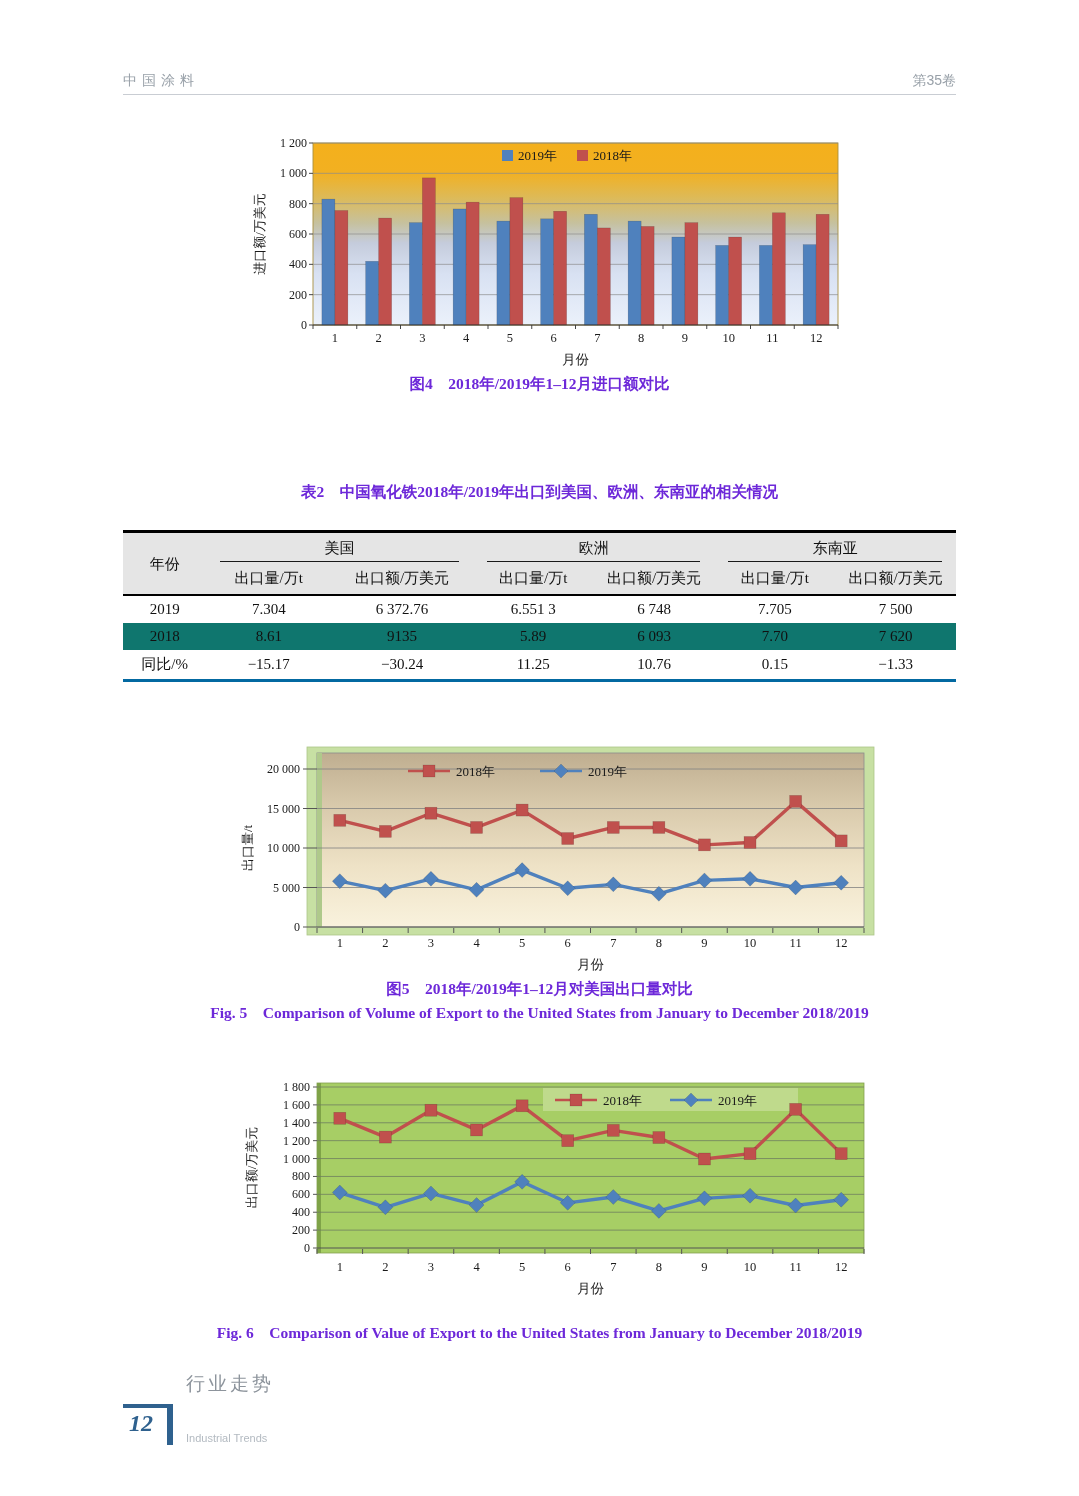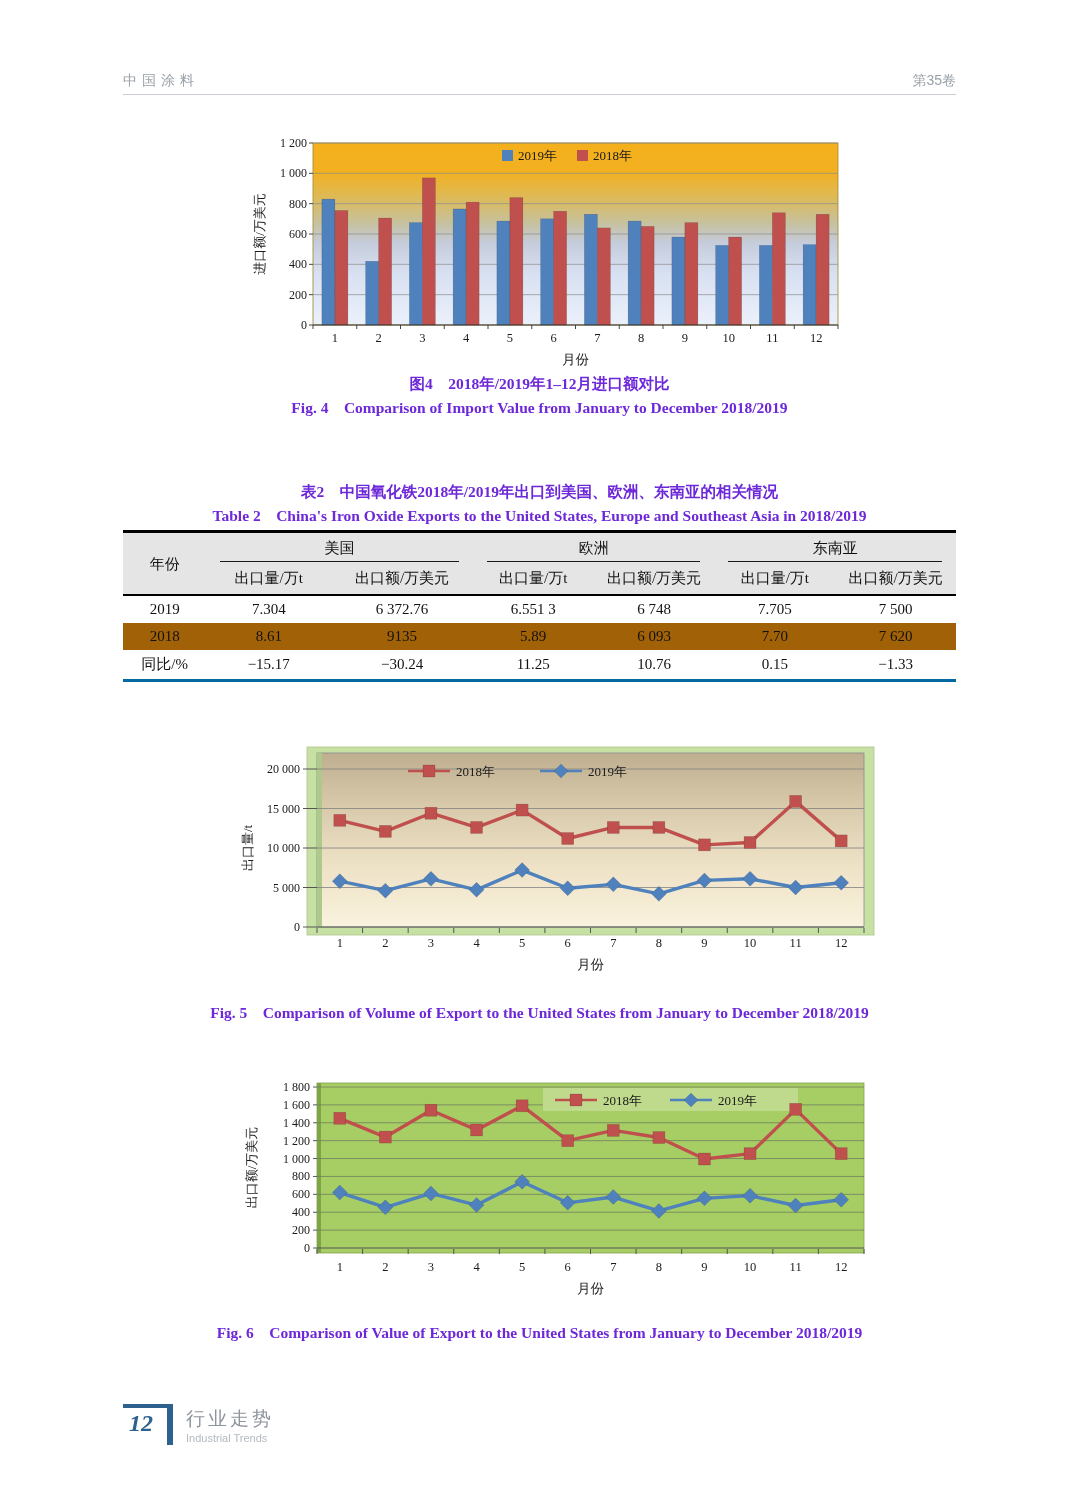--- a/index.html
+++ b/index.html
@@ -21,27 +21,27 @@
   #fig6{left:240px;top:1075px;width:640px;height:230px;}
   
   .t2{left:123px;top:530px;width:833px;border-collapse:collapse;font-size:15px;
       text-align:center;color:#111;}
   .t2 th,.t2 td{font-weight:normal;padding:5px 0;}
   .t2 thead th{background:#e5e5e5;}
   .t2 thead tr:first-child th{border-top:3px solid #000;padding-top:6px;}
   .t2 thead tr:nth-child(2) th{border-bottom:2px solid #000;padding:2px 0 6px;}
   .t2 th.yearhead{border-bottom:2px solid #000;}
   .t2 .grp span{display:block;margin:0 14px;padding-bottom:3px;border-bottom:1px solid #1a1a1a;}
-  .t2 tbody tr.hl td{background:#a16207;}
+  .t2 tbody tr.hl td{background:#0f766e;}
   .t2 tbody tr:last-child td{border-bottom:3px solid #0369a1;}
   
   .f-top{left:123px;top:1404px;width:49px;height:4px;background:#2F618E;}
   .f-side{left:167px;top:1404px;width:6px;height:41px;background:#2F618E;}
   .f-num{left:129px;top:1410px;font-size:24px;font-style:italic;font-weight:bold;color:#2F618E;}
-  .f-cn{left:186px;top:1406px;font-size:19px;color:#8D949C;letter-spacing:3px;
+  .f-cn{left:186px;top:1371px;font-size:19px;color:#8D949C;letter-spacing:3px;
         font-family:"Liberation Sans","DejaVu Sans",sans-serif;}
   .f-en{left:186px;top:1432px;font-size:11px;color:#B3BAC1;
         font-family:"Liberation Sans","DejaVu Sans",sans-serif;}
 </style>
 </head>
 <body>
 
 <div class="page">
 
   <div class="abs hdr-left">中国涂料</div>
@@ -132,24 +132,22 @@
         <text x="566.125" y="212" font-size="12.5" text-anchor="middle" fill="#1a1a1a">12</text>
         <line x1="63" y1="195" x2="588" y2="195" stroke="#333" stroke-width="1.2"></line>
         <text x="325.5" y="234" font-size="13.5" text-anchor="middle" fill="#1a1a1a">月份</text>
         <text x="0" y="0" font-size="13" text-anchor="middle" fill="#1a1a1a" transform="translate(14,104) rotate(-90)">进口额/万美元</text>
         <rect x="252" y="20" width="11" height="11" fill="#4F81BD"></rect>
         <text x="268" y="30" font-size="13" text-anchor="start" fill="#1a1a1a">2019年</text>
         <rect x="327" y="20" width="11" height="11" fill="#C0504D"></rect>
         <text x="343" y="30" font-size="13" text-anchor="start" fill="#1a1a1a">2018年</text>
       </svg></div>
   <div class="abs cap" style="top:374px">图4　2018年/2019年1–12月进口额对比</div>
-  <div class="abs cap" style="top:398px">Fig. 4　Comparison of Import Value from January to December 2018/2019</div>
 
   <div class="abs cap" style="top:482px">表2　中国氧化铁2018年/2019年出口到美国、欧洲、东南亚的相关情况</div>
-  <div class="abs cap" style="top:506px">Table 2　China's Iron Oxide Exports to the United States, Europe and Southeast Asia in 2018/2019</div>
 
   <table class="abs t2">
     <colgroup>
       <col style="width:10%">
         <col style="width:15%">
         <col style="width:17%">
       <col style="width:14.5%">
         <col style="width:14.5%">
         <col style="width:14.5%">
         <col style="width:14.5%">
@@ -287,20 +285,21 @@
         <path d="M 236.54166666666669 137.37 L 244.04166666666669 144.87 L 236.54166666666669 152.37 L 229.04166666666669 144.87 Z" fill="#4F81BD" stroke="rgba(0,0,0,0.2)" stroke-width="0.6"></path>
         <path d="M 282.125 117.62 L 289.625 125.12 L 282.125 132.62 L 274.625 125.12 Z" fill="#4F81BD" stroke="rgba(0,0,0,0.2)" stroke-width="0.6"></path>
         <path d="M 327.70833333333337 135.79 L 335.20833333333337 143.29 L 327.70833333333337 150.79 L 320.20833333333337 143.29 Z" fill="#4F81BD" stroke="rgba(0,0,0,0.2)" stroke-width="0.6"></path>
         <path d="M 373.2916666666667 131.84 L 380.7916666666667 139.34 L 373.2916666666667 146.84 L 365.7916666666667 139.34 Z" fill="#4F81BD" stroke="rgba(0,0,0,0.2)" stroke-width="0.6"></path>
         <path d="M 418.875 141.32 L 426.375 148.82 L 418.875 156.32 L 411.375 148.82 Z" fill="#4F81BD" stroke="rgba(0,0,0,0.2)" stroke-width="0.6"></path>
         <path d="M 464.45833333333337 127.88999999999999 L 471.95833333333337 135.39 L 464.45833333333337 142.89 L 456.95833333333337 135.39 Z" fill="#4F81BD" stroke="rgba(0,0,0,0.2)" stroke-width="0.6"></path>
         <path d="M 510.0416666666667 126.31 L 517.5416666666667 133.81 L 510.0416666666667 141.31 L 502.5416666666667 133.81 Z" fill="#4F81BD" stroke="rgba(0,0,0,0.2)" stroke-width="0.6"></path>
         <path d="M 555.625 135 L 563.125 142.5 L 555.625 150 L 548.125 142.5 Z" fill="#4F81BD" stroke="rgba(0,0,0,0.2)" stroke-width="0.6"></path>
         <path d="M 601.2083333333334 130.26 L 608.7083333333334 137.76 L 601.2083333333334 145.26 L 593.7083333333334 137.76 Z" fill="#4F81BD" stroke="rgba(0,0,0,0.2)" stroke-width="0.6"></path>
       </svg></div>
+  <div class="abs cap" style="top:979px">图5　2018年/2019年1–12月对美国出口量对比</div>
   <div class="abs cap" style="top:1003px">Fig. 5　Comparison of Volume of Export to the United States from January to December 2018/2019</div>
 
   <div class="abs chart" id="fig6"><svg width="640" height="230" viewBox="0 0 640 230">
         <rect x="77" y="8" width="547" height="170" fill="#A7CE65" stroke="#84A050" stroke-width="0.8"></rect>
         <rect x="77" y="8" width="4" height="170" fill="#7FA348"></rect>
         <line x1="73" y1="173" x2="77" y2="173" stroke="#555" stroke-width="1"></line>
         <text x="70" y="177" font-size="12" text-anchor="end" fill="#1a1a1a">0</text>
         <line x1="77" y1="155.11111111111111" x2="624" y2="155.11111111111111" stroke="#6F7D60" stroke-width="0.8"></line>
         <line x1="73" y1="155.11111111111111" x2="77" y2="155.11111111111111" stroke="#555" stroke-width="1"></line>
         <text x="70" y="159.11111111111111" font-size="12" text-anchor="end" fill="#1a1a1a">200</text>

